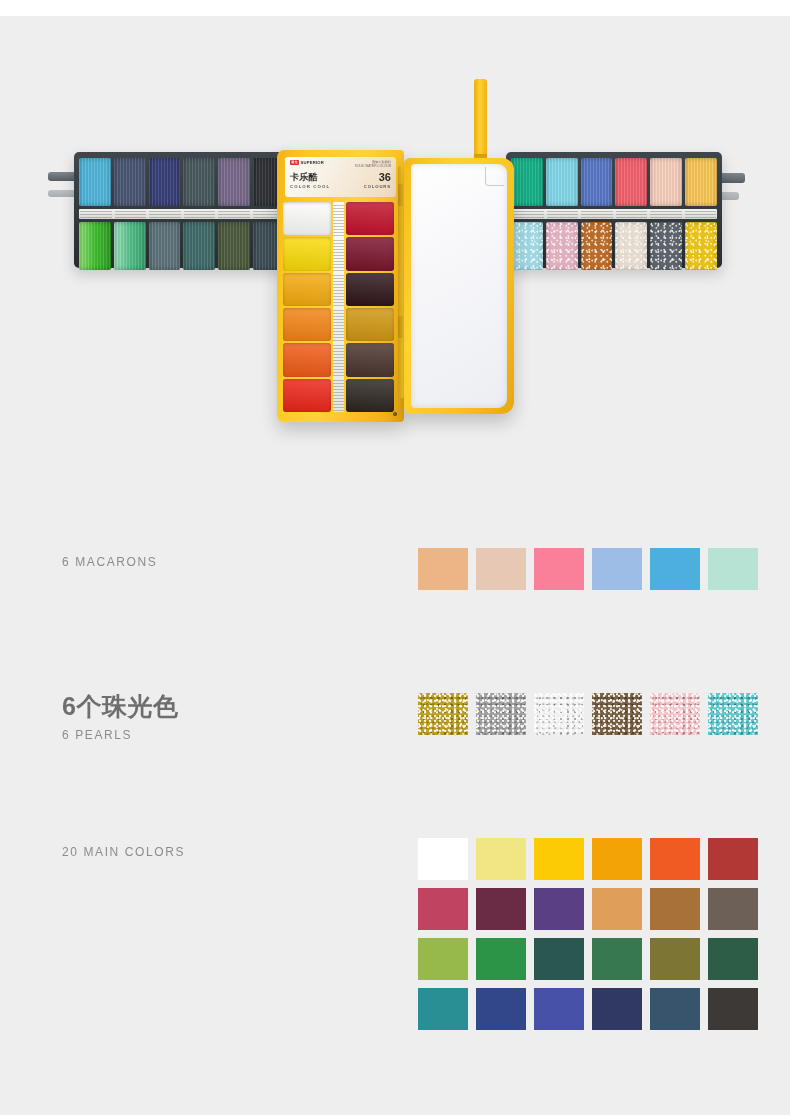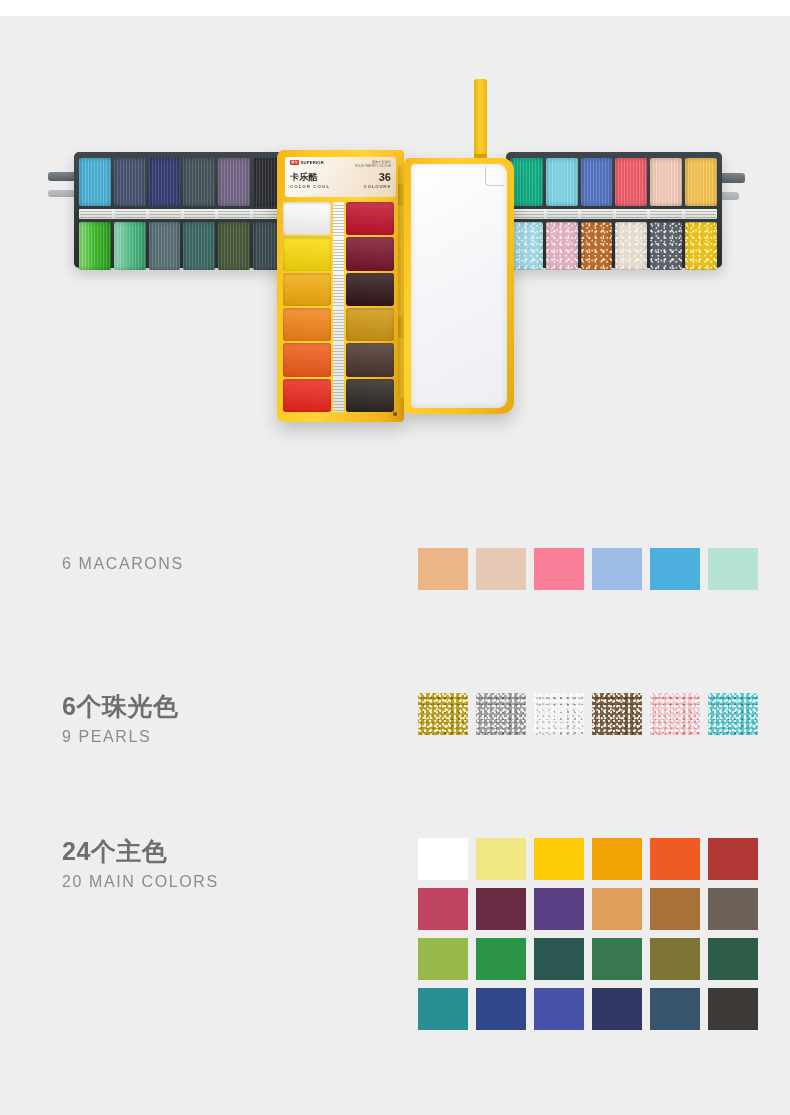--- a/index.html
+++ b/index.html
@@ -237,21 +237,21 @@
   .sec-macaron { top: 548px; }
   .sec-pearl   { top: 693px; }
   .sec-main    { top: 838px; }
 
   .sec-label { position:absolute; left:62px; top:0; }
   .sec-cn {
     font-size: 25px; font-weight: 700; color:#6e6e6e;
     letter-spacing: .5px; line-height: 1.1;
   }
   .sec-en {
-    font-size: 16px; color:#8c8c8c; letter-spacing: 1.6px;
+    font-size: 12px; color:#8c8c8c; letter-spacing: 1.6px;
     margin-top: 7px;
   }
 
   .swatch-grid { position:absolute; left:418px; top:0; width:322px; }
   .sw-row { display:flex; gap:8px; margin-bottom:8px; }
   .sw {
     width: 50px; height: 42px;
     flex: 0 0 50px;
   }
   .sw.glitter {
@@ -420,37 +420,36 @@
         <div class="sw" style="background:#9dbde6"></div>
         <div class="sw" style="background:#4cafde"></div>
         <div class="sw" style="background:#b6e3d4"></div>
       </div>
     </div>
   </div>
 
   <div class="section sec-pearl">
     <div class="sec-label">
       <div class="sec-cn">6个珠光色</div>
-      <div class="sec-en">9 PEARLS</div>
+      <div class="sec-en">6 PEARLS</div>
     </div>
     <div class="swatch-grid">
       <div class="sw-row">
         <div class="sw glitter" style="background:#bda021"></div>
         <div class="sw glitter" style="background:#a0a0a0"></div>
         <div class="sw glitter" style="background:#f0f0f0"></div>
         <div class="sw glitter" style="background:#7b6143"></div>
         <div class="sw glitter" style="background:#f6c3c8"></div>
         <div class="sw glitter" style="background:#5fc7ce"></div>
       </div>
     </div>
   </div>
 
   <div class="section sec-main">
     <div class="sec-label">
-      <div class="sec-cn">24个主色</div>
       <div class="sec-en">20 MAIN COLORS</div>
     </div>
     <div class="swatch-grid">
       <div class="sw-row">
         <div class="sw" style="background:#ffffff"></div>
         <div class="sw" style="background:#f0e683"></div>
         <div class="sw" style="background:#fdcb05"></div>
         <div class="sw" style="background:#f3a306"></div>
         <div class="sw" style="background:#ef5b23"></div>
         <div class="sw" style="background:#b23835"></div>

